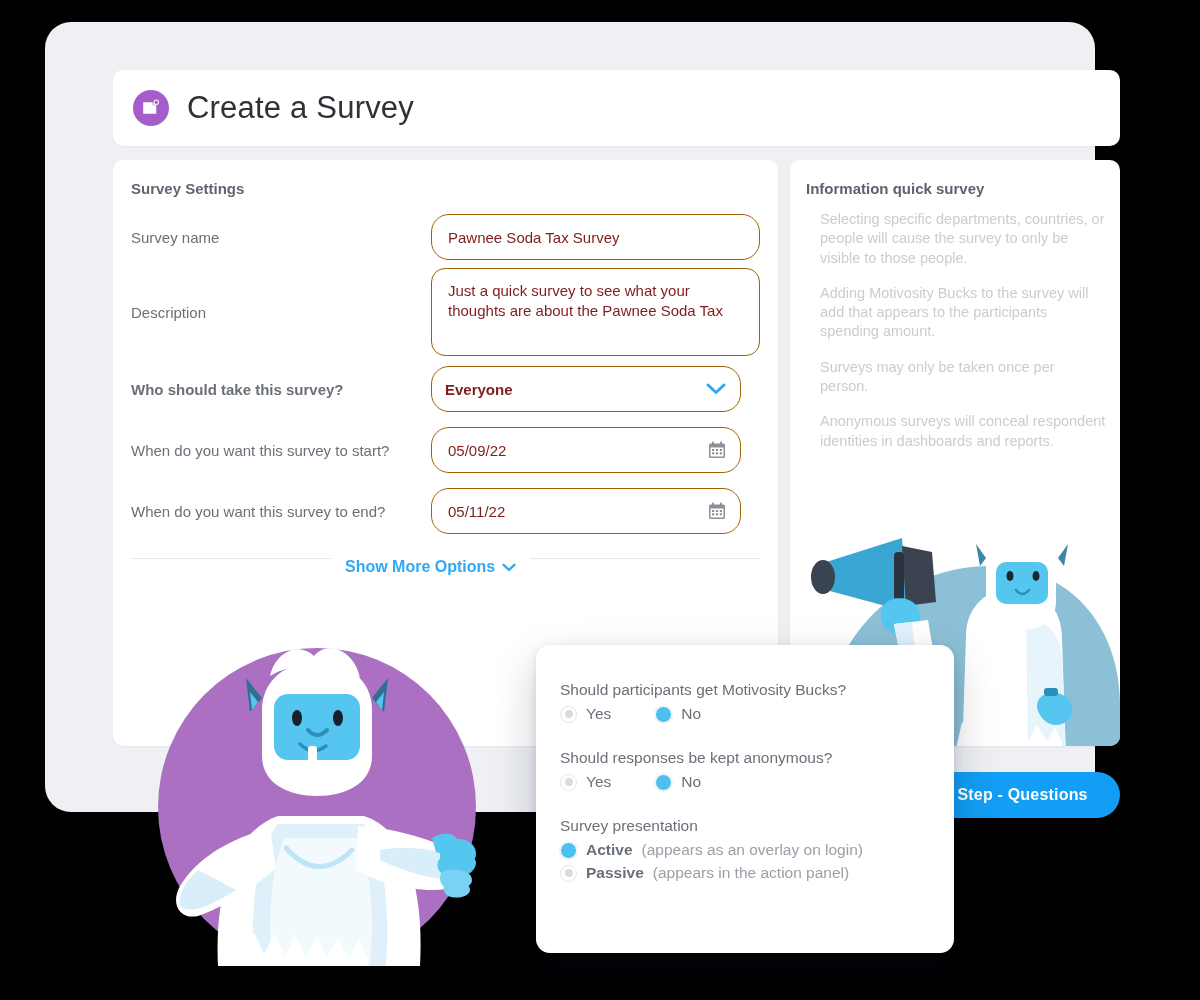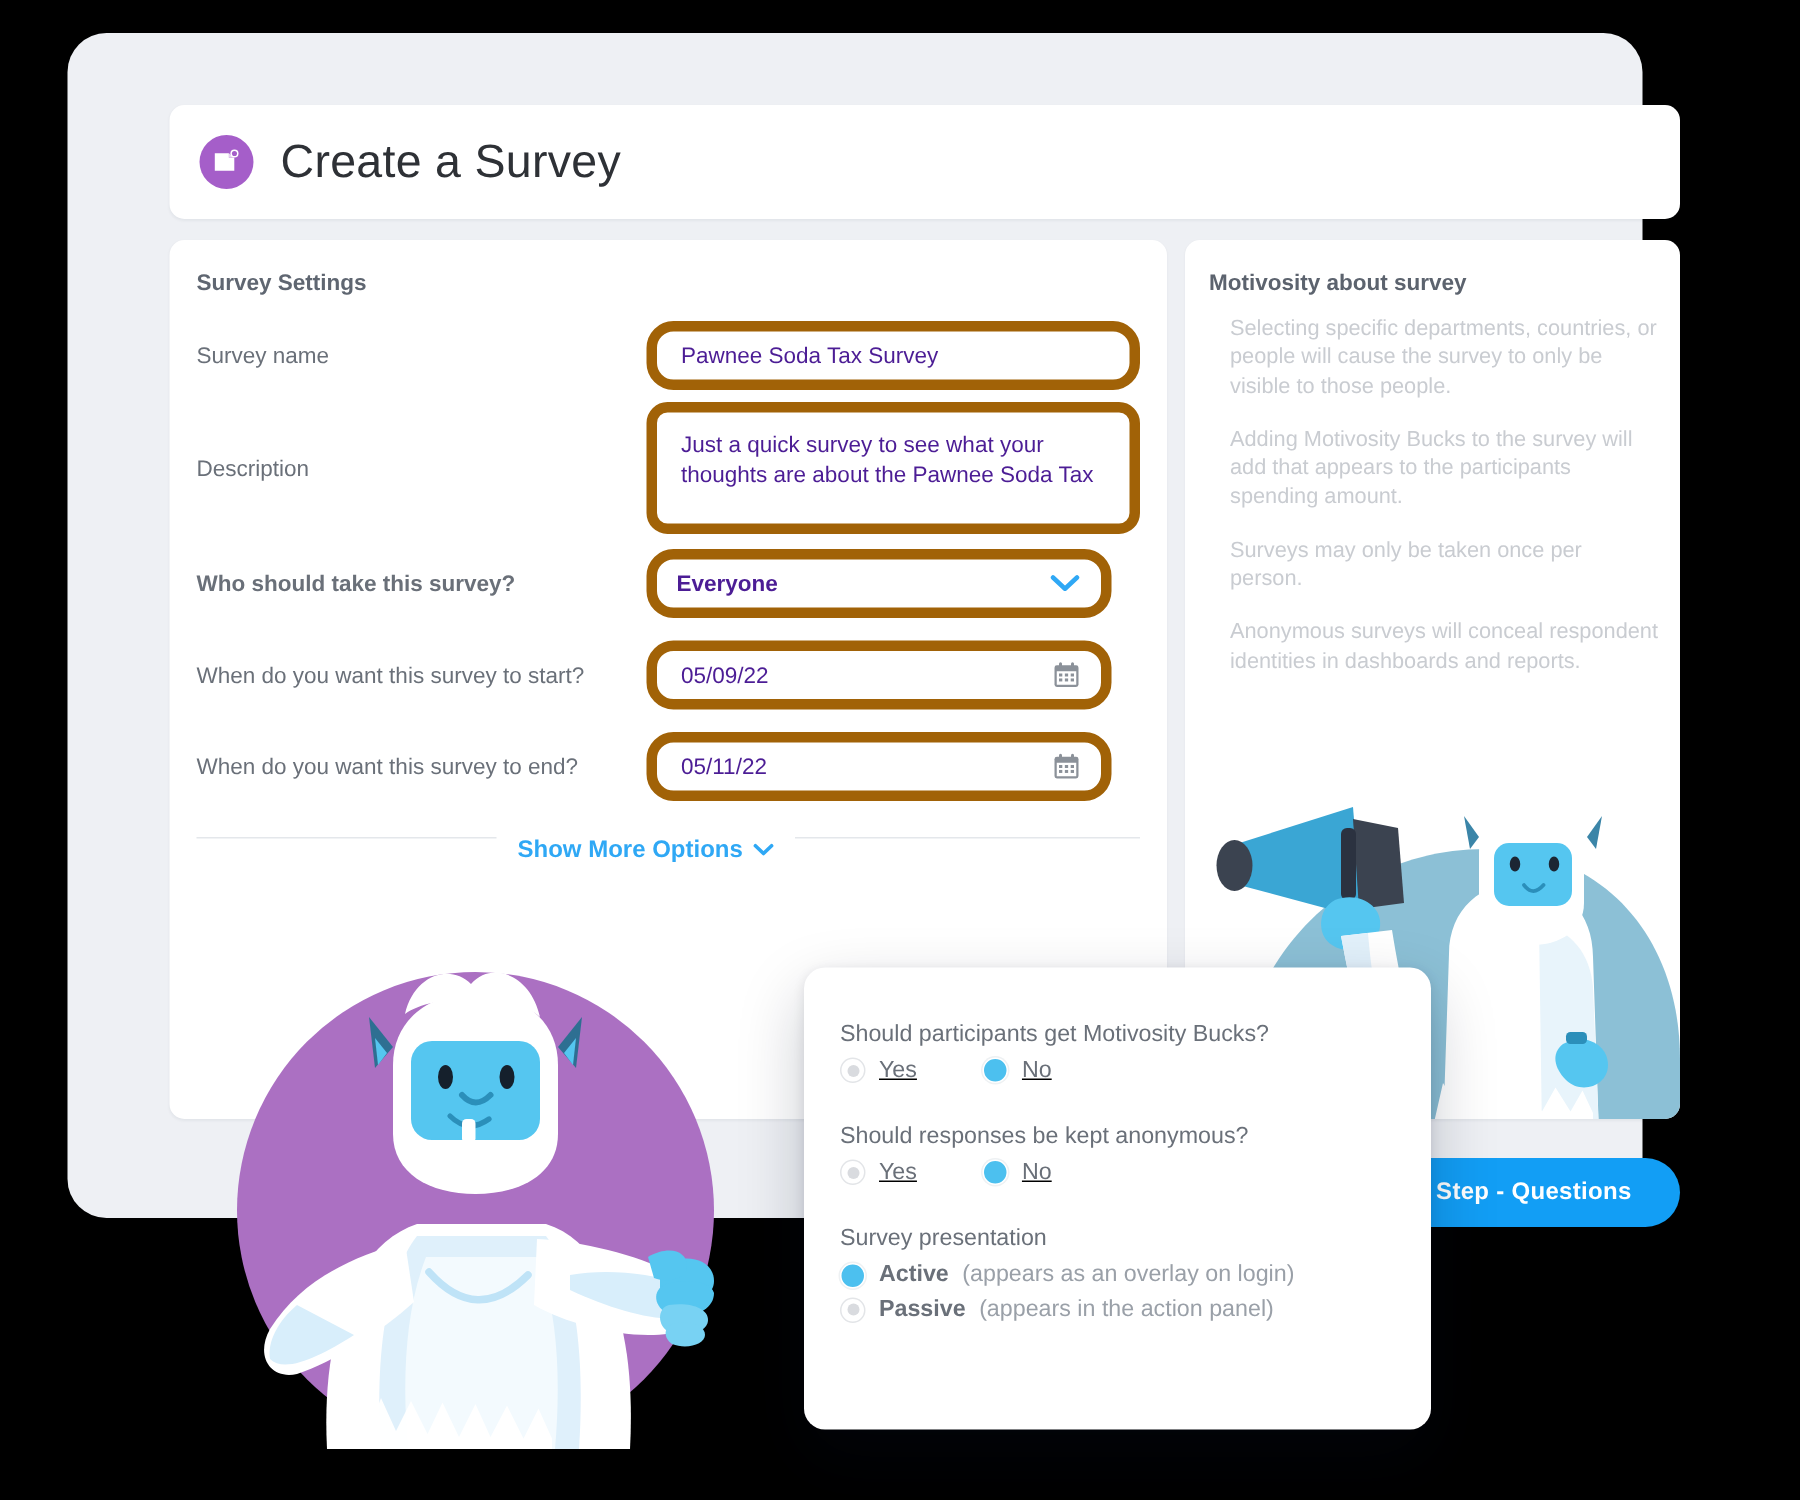--- a/index.html
+++ b/index.html
@@ -66,24 +66,24 @@
   .field-row {
     position: absolute;
     left: 18px; right: 18px;
     display: flex; align-items: center;
   }
   .field-label {
     font-size: 15px; color: #6a7079;
     width: 300px; flex: 0 0 300px;
   }
   .control {
-    border: 7px solid #a16207;
+    border: 1px solid #a16207;
     border-radius: 18px;
     background: #fff;
-    color: #4c1d95;
+    color: #7f1d1d;
     font-size: 15px;
     display: flex; align-items: center;
     padding: 0 16px;
     position: relative;
   }
   .control.input-name { width: 428px; height: 46px; }
   .control.textarea {
     width: 428px; height: 88px;
     align-items: flex-start;
     padding-top: 12px;
@@ -174,24 +174,23 @@
     left: 536px; top: 645px;
     width: 418px; height: 308px;
     background: #ffffff;
     border-radius: 14px;
     box-shadow: 0 18px 44px rgba(10,20,40,0.22), 0 2px 8px rgba(10,20,40,0.10);
     padding: 36px 0 0 24px;
   }
   .q-label { font-size: 15.5px; color: #6a7079; margin-bottom: 6px; }
   .radio-row { display: flex; align-items: center; gap: 0px; }
   .radio-opt {
-    display: flex; gap: 9px;
+    display: flex; align-items: center; gap: 9px;
     cursor: pointer;
     margin-right: 44px;
-    text-decoration: underline;
   }
   .radio {
     width: 17px; height: 17px; border-radius: 50%;
     flex: 0 0 auto;
     display: flex; align-items: center; justify-content: center;
   }
   .radio.off { border: 1.5px solid #e3e5e8; background: #fff; }
   .radio.off::after {
     content: ""; width: 8px; height: 8px; border-radius: 50%;
     background: #d9dbdf;
@@ -301,21 +300,21 @@
             <svg width="14" height="9" viewBox="0 0 14 9">
               <path d="M1.6 1.8 L7 7 L12.4 1.8" stroke="#2fa8f5" stroke-width="2.4" fill="none" stroke-linecap="round" stroke-linejoin="round"></path>
             </svg>
           </span>
         </div>
         <div class="more-line"></div>
       </div>
     </div>
 
     <div class="info-card">
-      <div class="info-title">Motivosity about survey</div>
+      <div class="info-title">Information quick survey</div>
       <div class="info-body">
         <p class="info-p">Selecting specific departments, countries, or people will cause the survey to only be visible to those people.</p>
         <p class="info-p">Adding Motivosity Bucks to the survey will add that appears to the participants spending amount.</p>
         <p class="info-p">Surveys may only be taken once per person.</p>
         <p class="info-p">Anonymous surveys will conceal respondent identities in dashboards and reports.</p>
       </div>
 
       <div class="yeti-mega">
         <svg width="330" height="240" viewBox="0 0 330 240">
           <path d="M30 240 C30 120 110 50 200 50 C280 50 330 110 330 190 L330 240 Z" fill="#8cc0d6"></path>

